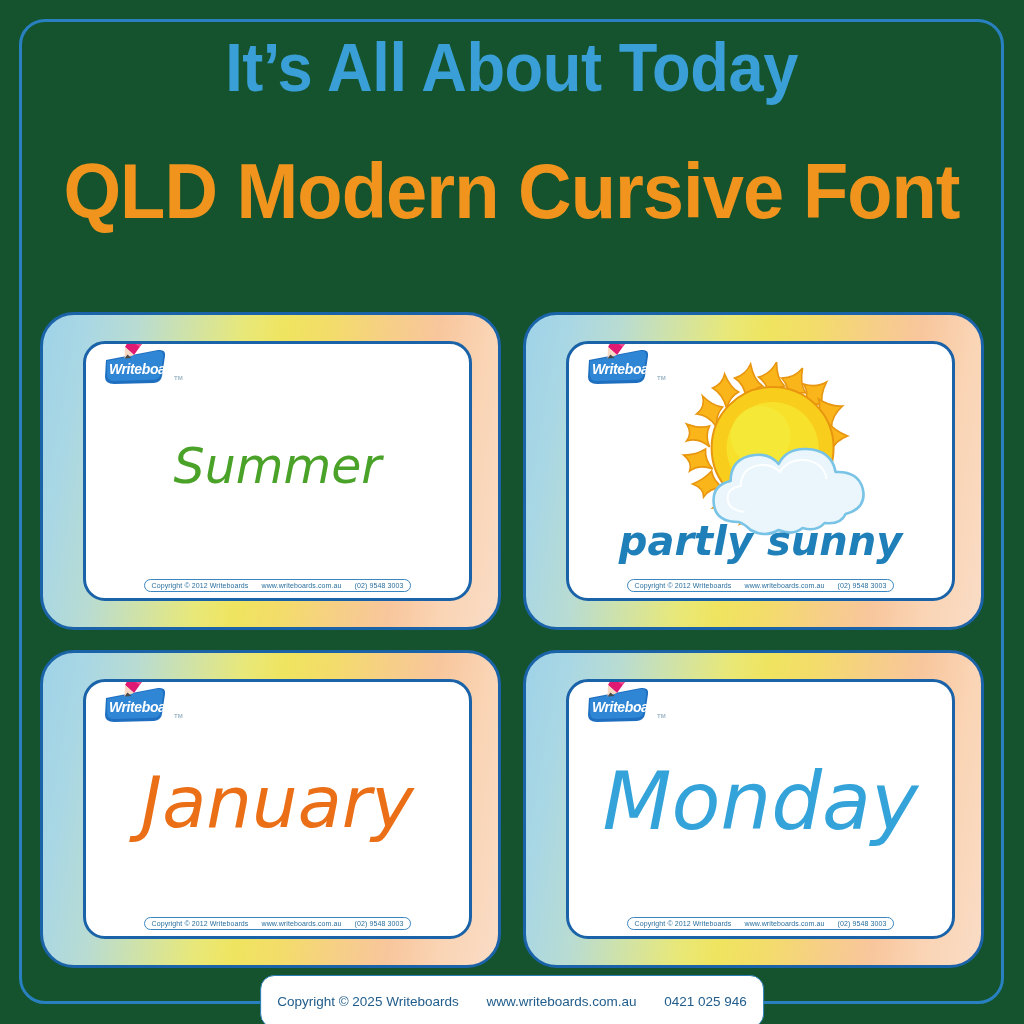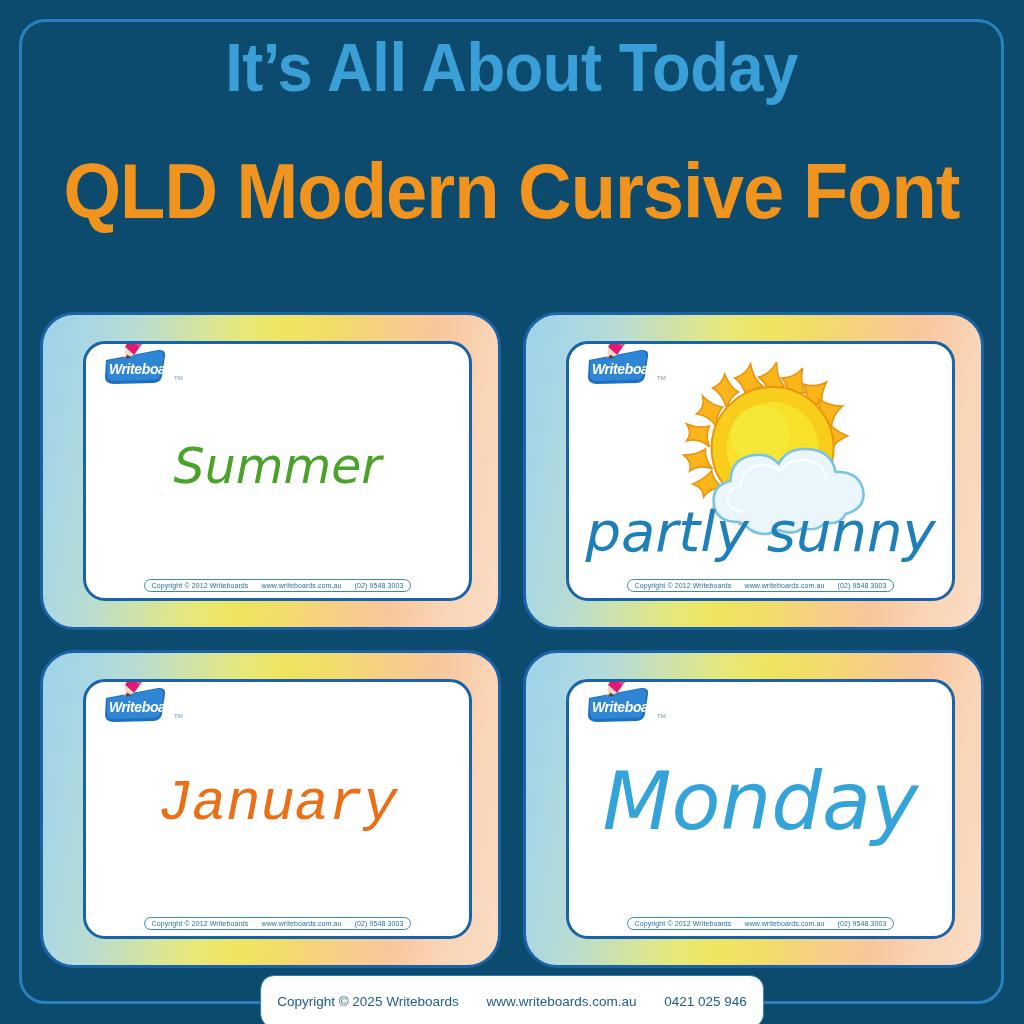--- a/index.html
+++ b/index.html
@@ -9,21 +9,21 @@
     height: 1024px;
     background: #ffffff;
     font-family: "Liberation Sans", sans-serif;
     overflow: hidden;
   }
 
   #page {
     position: absolute;
     left: 0; top: 0;
     width: 1024px; height: 1024px;
-    background: #0c4a6e;
+    background: #14532d;
   }
 
   
   #page-frame {
     position: absolute;
     left: 19px; top: 19px;
     width: 985px; height: 985px;
     border: 3px solid #2980c0;
     border-radius: 26px;
     background: transparent;
@@ -118,23 +118,23 @@
     font-family: "DejaVu Sans", sans-serif;
     font-style: italic;
     font-weight: 400;
     text-align: center;
     white-space: nowrap;
   }
   .word-center { top: 50%; transform: translateY(-58%); }
   .word-lower  { bottom: 34px; }
 
   .word-summer  { font-size: 49px; color: #4aa328; }
-  .word-january { font-size: 57px; color: #ea6f16; font-family: Liberation Mono, monospace; }
+  .word-january { font-size: 72px; color: #ea6f16; }
   .word-monday  { font-size: 80px; color: #34a3d9; }
-  .word-weather { font-size: 56px; color: #1f7fb8; }
+  .word-weather { font-size: 40px; color: #1f7fb8; font-weight: bold; }
 
   
   .weather-art {
     position: absolute;
     left: 50%; top: 18px;
     width: 280px; height: 190px;
     transform: translateX(-48%);
   }
 
   

